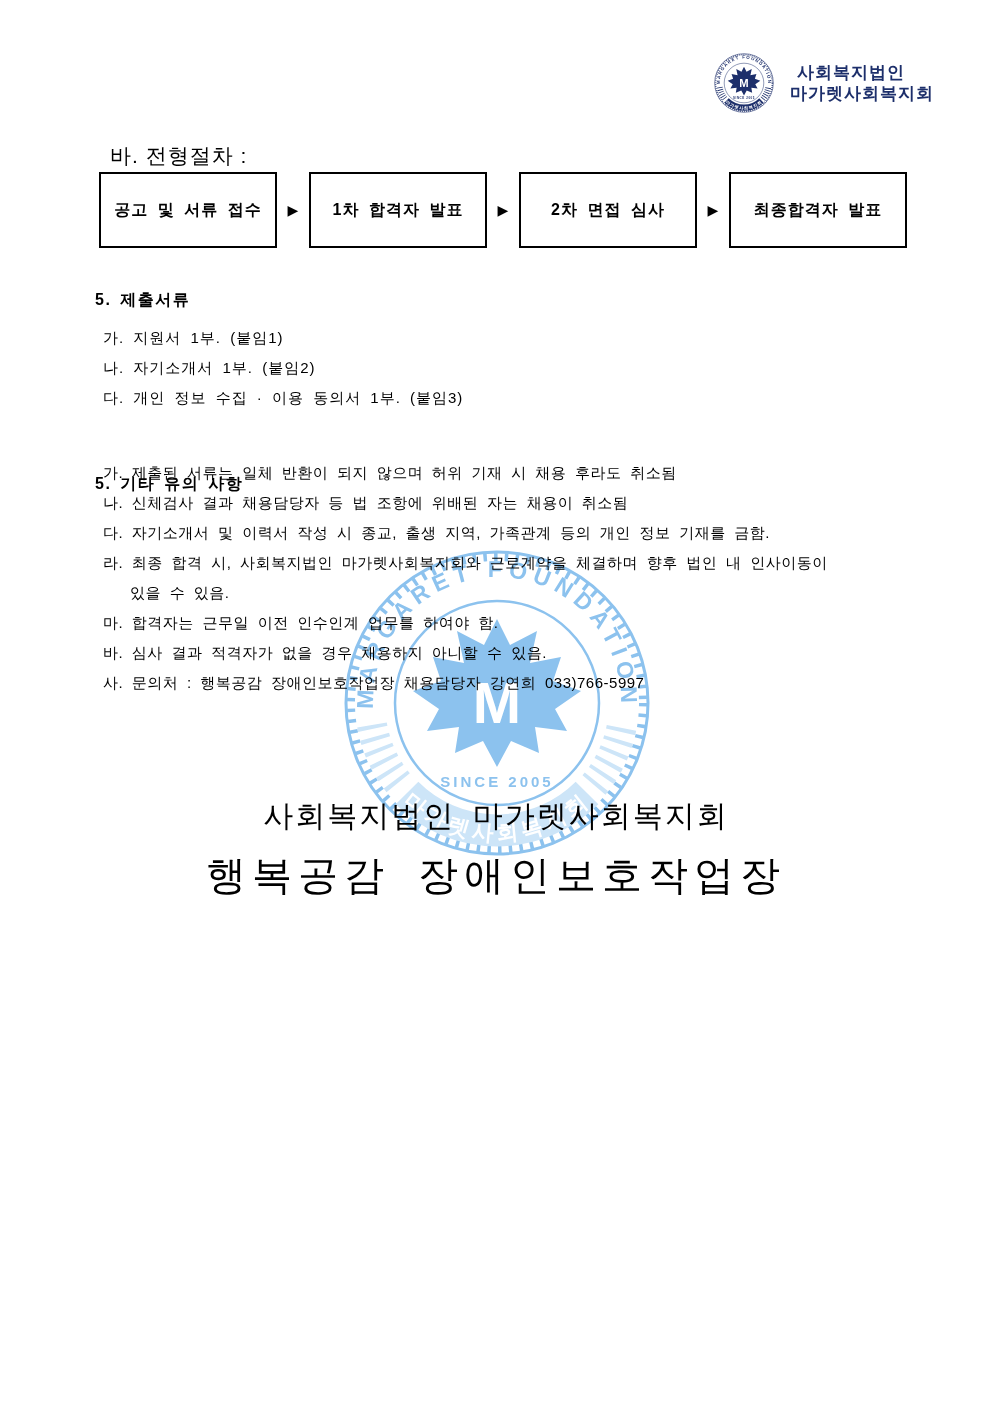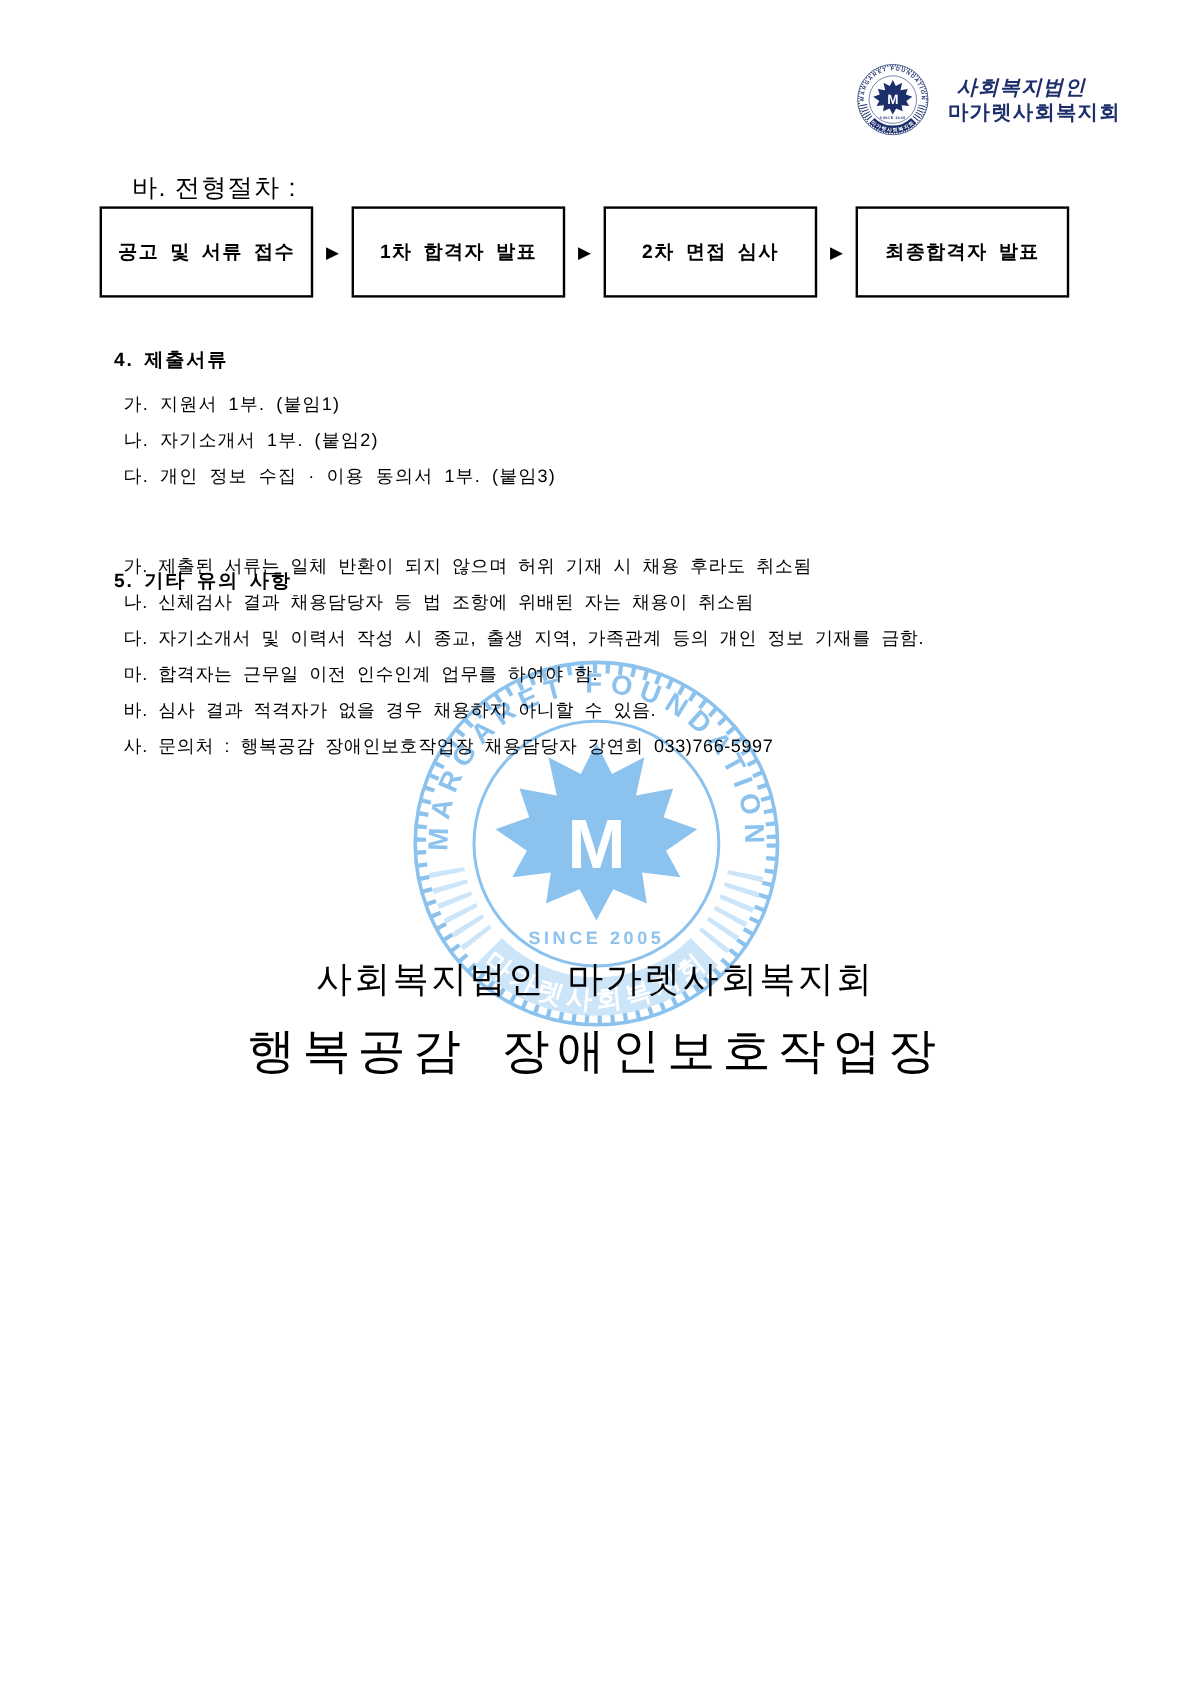--- a/index.html
+++ b/index.html
@@ -11,24 +11,24 @@
   .watermark{
     position:absolute; left:327px; top:533px; width:340px; height:340px;
     color:var(--watermark-main,#8cc2ee); --logo-band:var(--watermark-band,#cde5f8);
     z-index:0;
   }
   .content{position:relative; z-index:1;}
   
   .brand{position:absolute; top:50px; left:711px; display:flex; align-items:center; gap:13px;}
   .brand-seal{width:66px; height:66px; color:var(--brand-navy,#1d2f6b); --logo-band:var(--brand-navy,#1d2f6b);}
   .brand-text{font-weight:bold; font-size:17px; line-height:21px; color:var(--brand-navy,#1d2f6b); letter-spacing:1px;}
-  .brand-text .l1{padding-left:7px;font-style:italic;}
+  .brand-text .l1{padding-left:7px;}
   
   .procedure-label{position:absolute; top:142px; left:110px; font-size:21px; letter-spacing:1px;}
-  .flow{position:absolute; top:172px; left:83px; display:flex; align-items:center;}
+  .flow{position:absolute; top:172px; left:99px; display:flex; align-items:center;}
   .flow-box{
     width:174px; height:72px; border:2px solid #000;
     display:flex; align-items:center; justify-content:center;
     font-weight:bold; font-size:16px; letter-spacing:1px; text-align:center; word-spacing:4px;
   }
   .flow-arrow{width:32px; text-align:center; font-size:14px; color:#000;}
   
   .sec-title{position:absolute; font-weight:bold; font-size:16px; letter-spacing:1.5px; word-spacing:3px;}
   .sec4-title{top:290px; left:95px;}
   .sec4-items{position:absolute; top:323px; left:103px; font-size:15px; line-height:30px; letter-spacing:1px; word-spacing:4px;}
@@ -94,32 +94,34 @@
     <div class="flow">
       <div class="flow-box">공고 및 서류 접수</div>
       <div class="flow-arrow">▶</div>
       <div class="flow-box">1차 합격자 발표</div>
       <div class="flow-arrow">▶</div>
       <div class="flow-box">2차 면접 심사</div>
       <div class="flow-arrow">▶</div>
       <div class="flow-box">최종합격자 발표</div>
     </div>
 
-    <div class="sec-title sec4-title">4. 제출서류</div>
+    <div class="sec-title sec4-title">5. 제출서류</div>
     <div class="sec4-items">
       <div>가. 지원서 1부. (붙임1)</div>
       <div>나. 자기소개서 1부. (붙임2)</div>
       <div>다. 개인 정보 수집 · 이용 동의서 1부. (붙임3)</div>
     </div>
 
     <div class="sec-title sec5-title">5. 기타 유의 사항</div>
     <div class="sec5-items">
       <div class="s5-item">가. 제출된 서류는 일체 반환이 되지 않으며 허위 기재 시 채용 후라도 취소됨</div>
       <div class="s5-item">나. 신체검사 결과 채용담당자 등 법 조항에 위배된 자는 채용이 취소됨</div>
       <div class="s5-item">다. 자기소개서 및 이력서 작성 시 종교, 출생 지역, 가족관계 등의 개인 정보 기재를 금함.</div>
+      <div class="s5-item">라. 최종 합격 시, 사회복지법인 마가렛사회복지회와 근로계약을 체결하며 향후 법인 내 인사이동이
+있을 수 있음.</div>
       <div class="s5-item">마. 합격자는 근무일 이전 인수인계 업무를 하여야 함.</div>
       <div class="s5-item">바. 심사 결과 적격자가 없을 경우 채용하지 아니할 수 있음.</div>
       <div class="s5-item">사. 문의처 : 행복공감 장애인보호작업장 채용담당자 강연희 033)766-5997</div>
     </div>
 
     <div class="footer">
       <div class="f1">사회복지법인 마가렛사회복지회</div>
       <div class="f2">행복공감 장애인보호작업장</div>
     </div>
 

